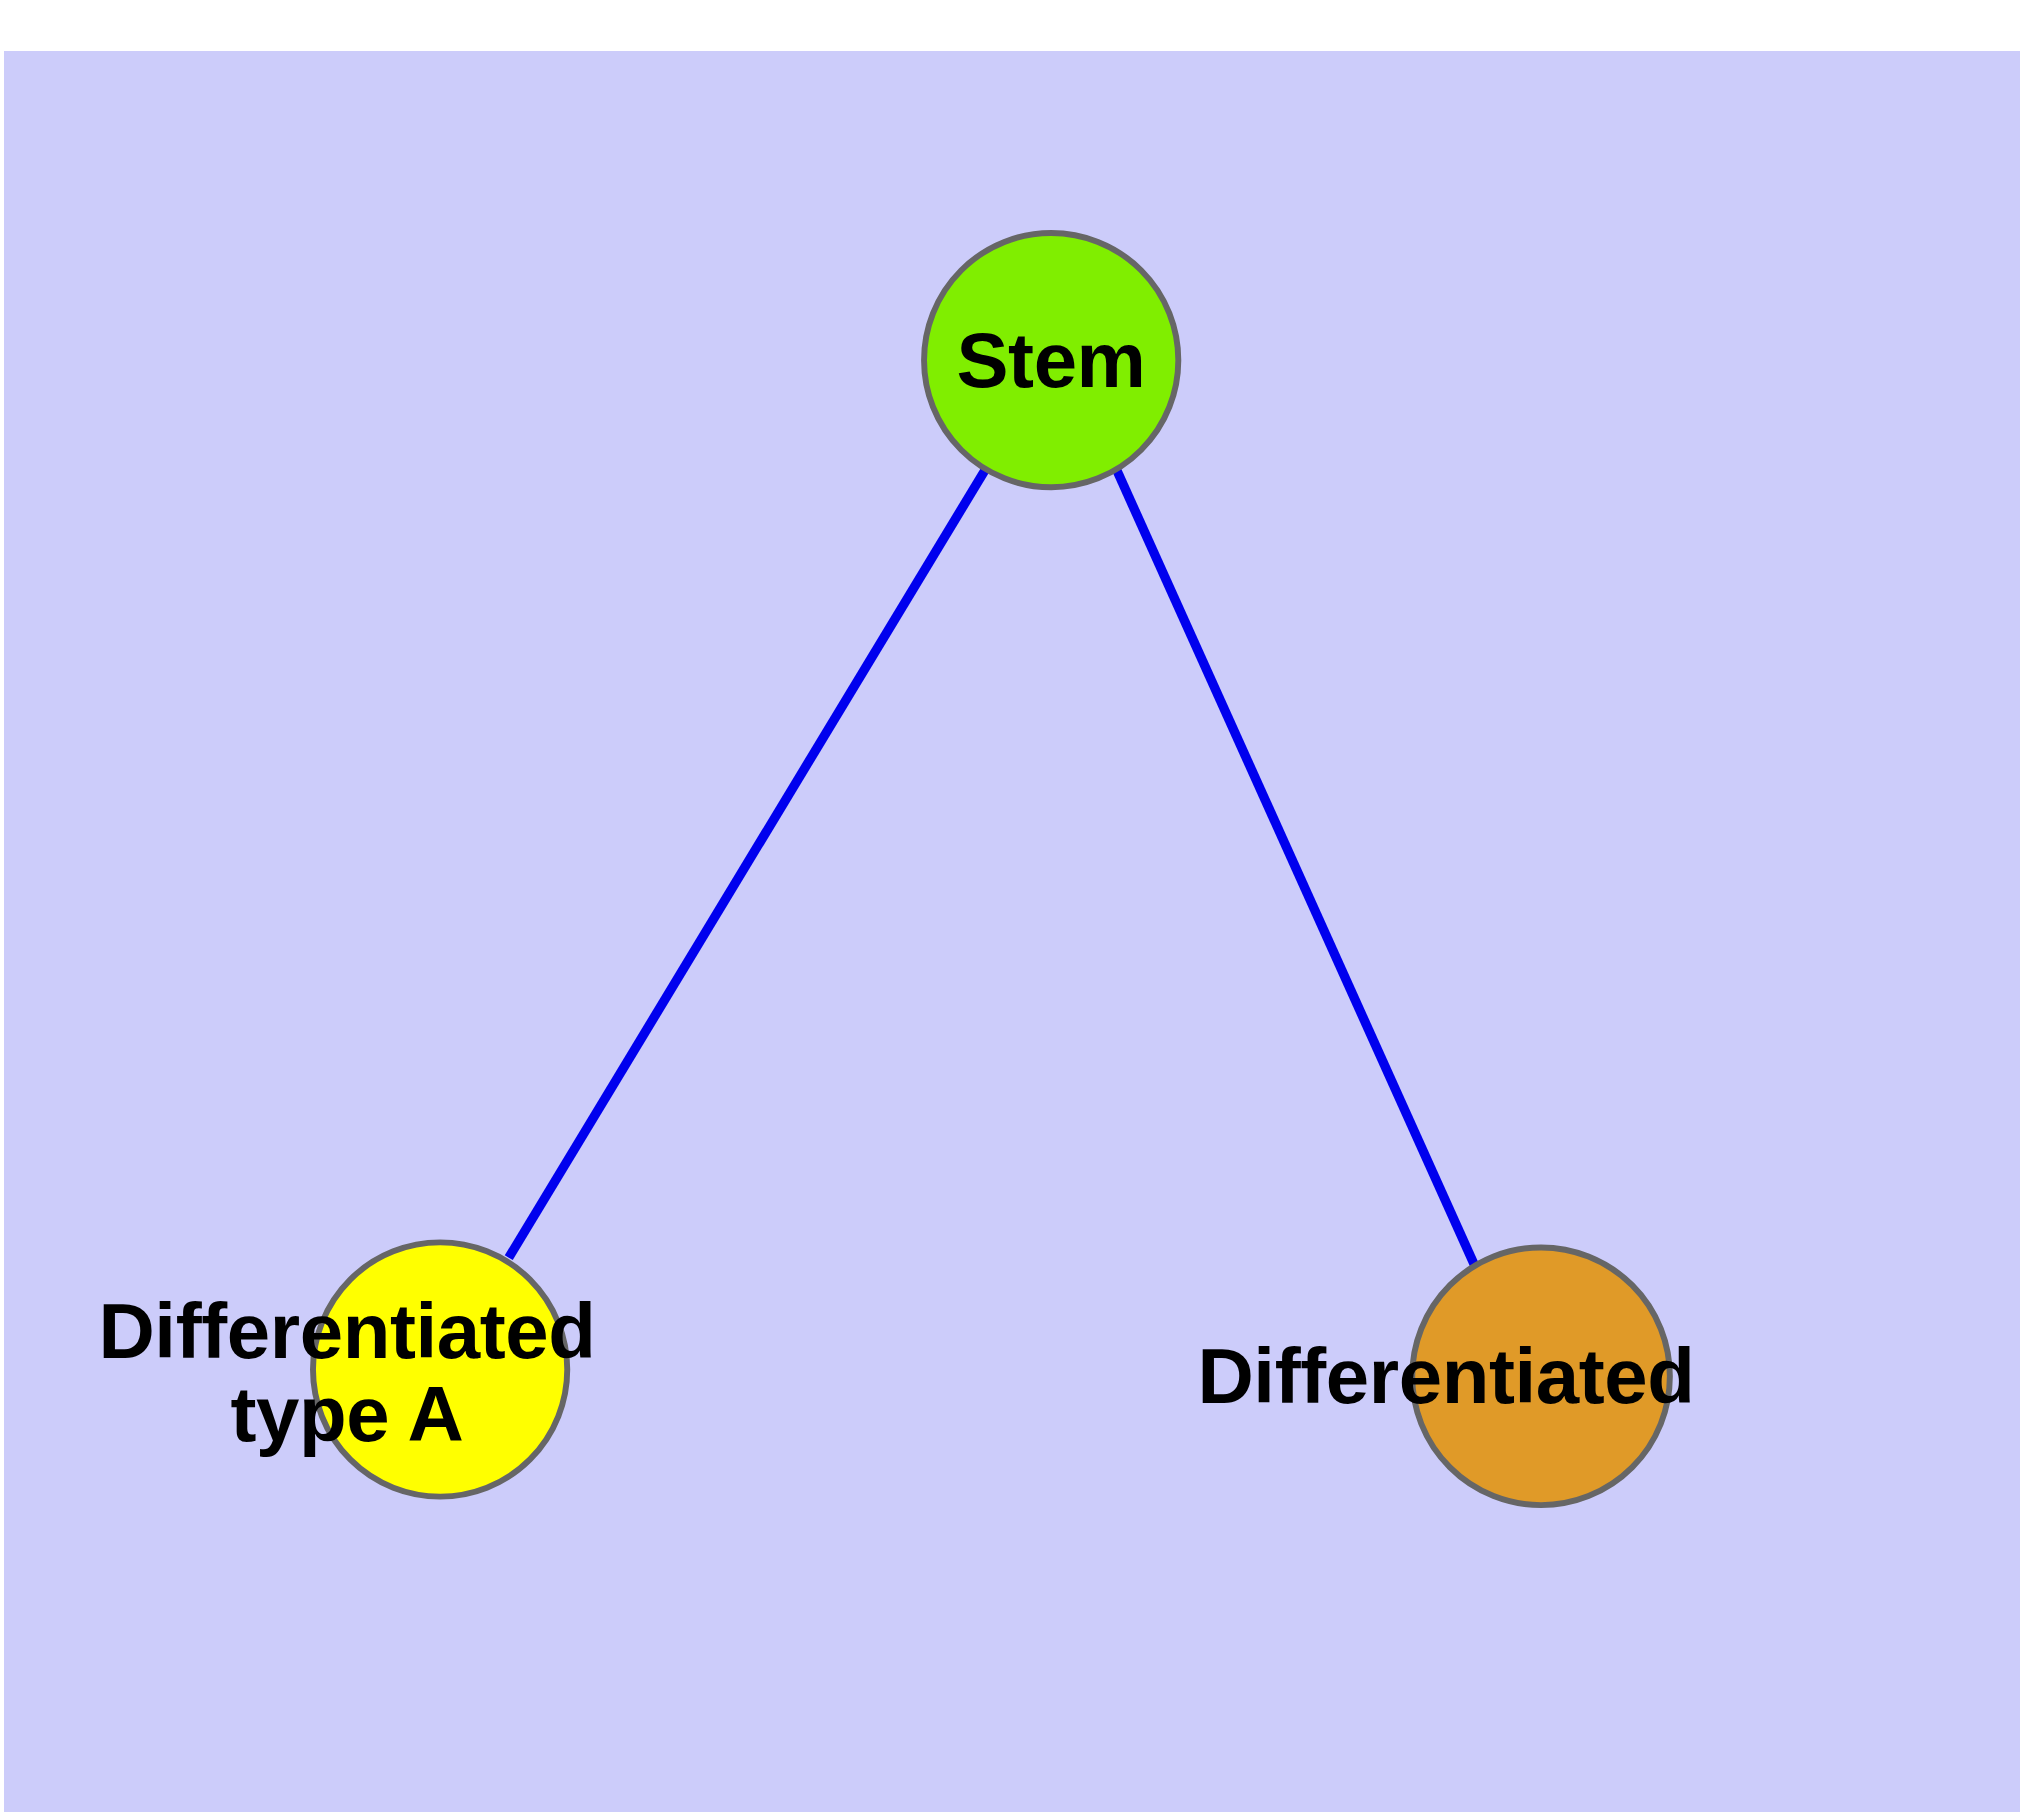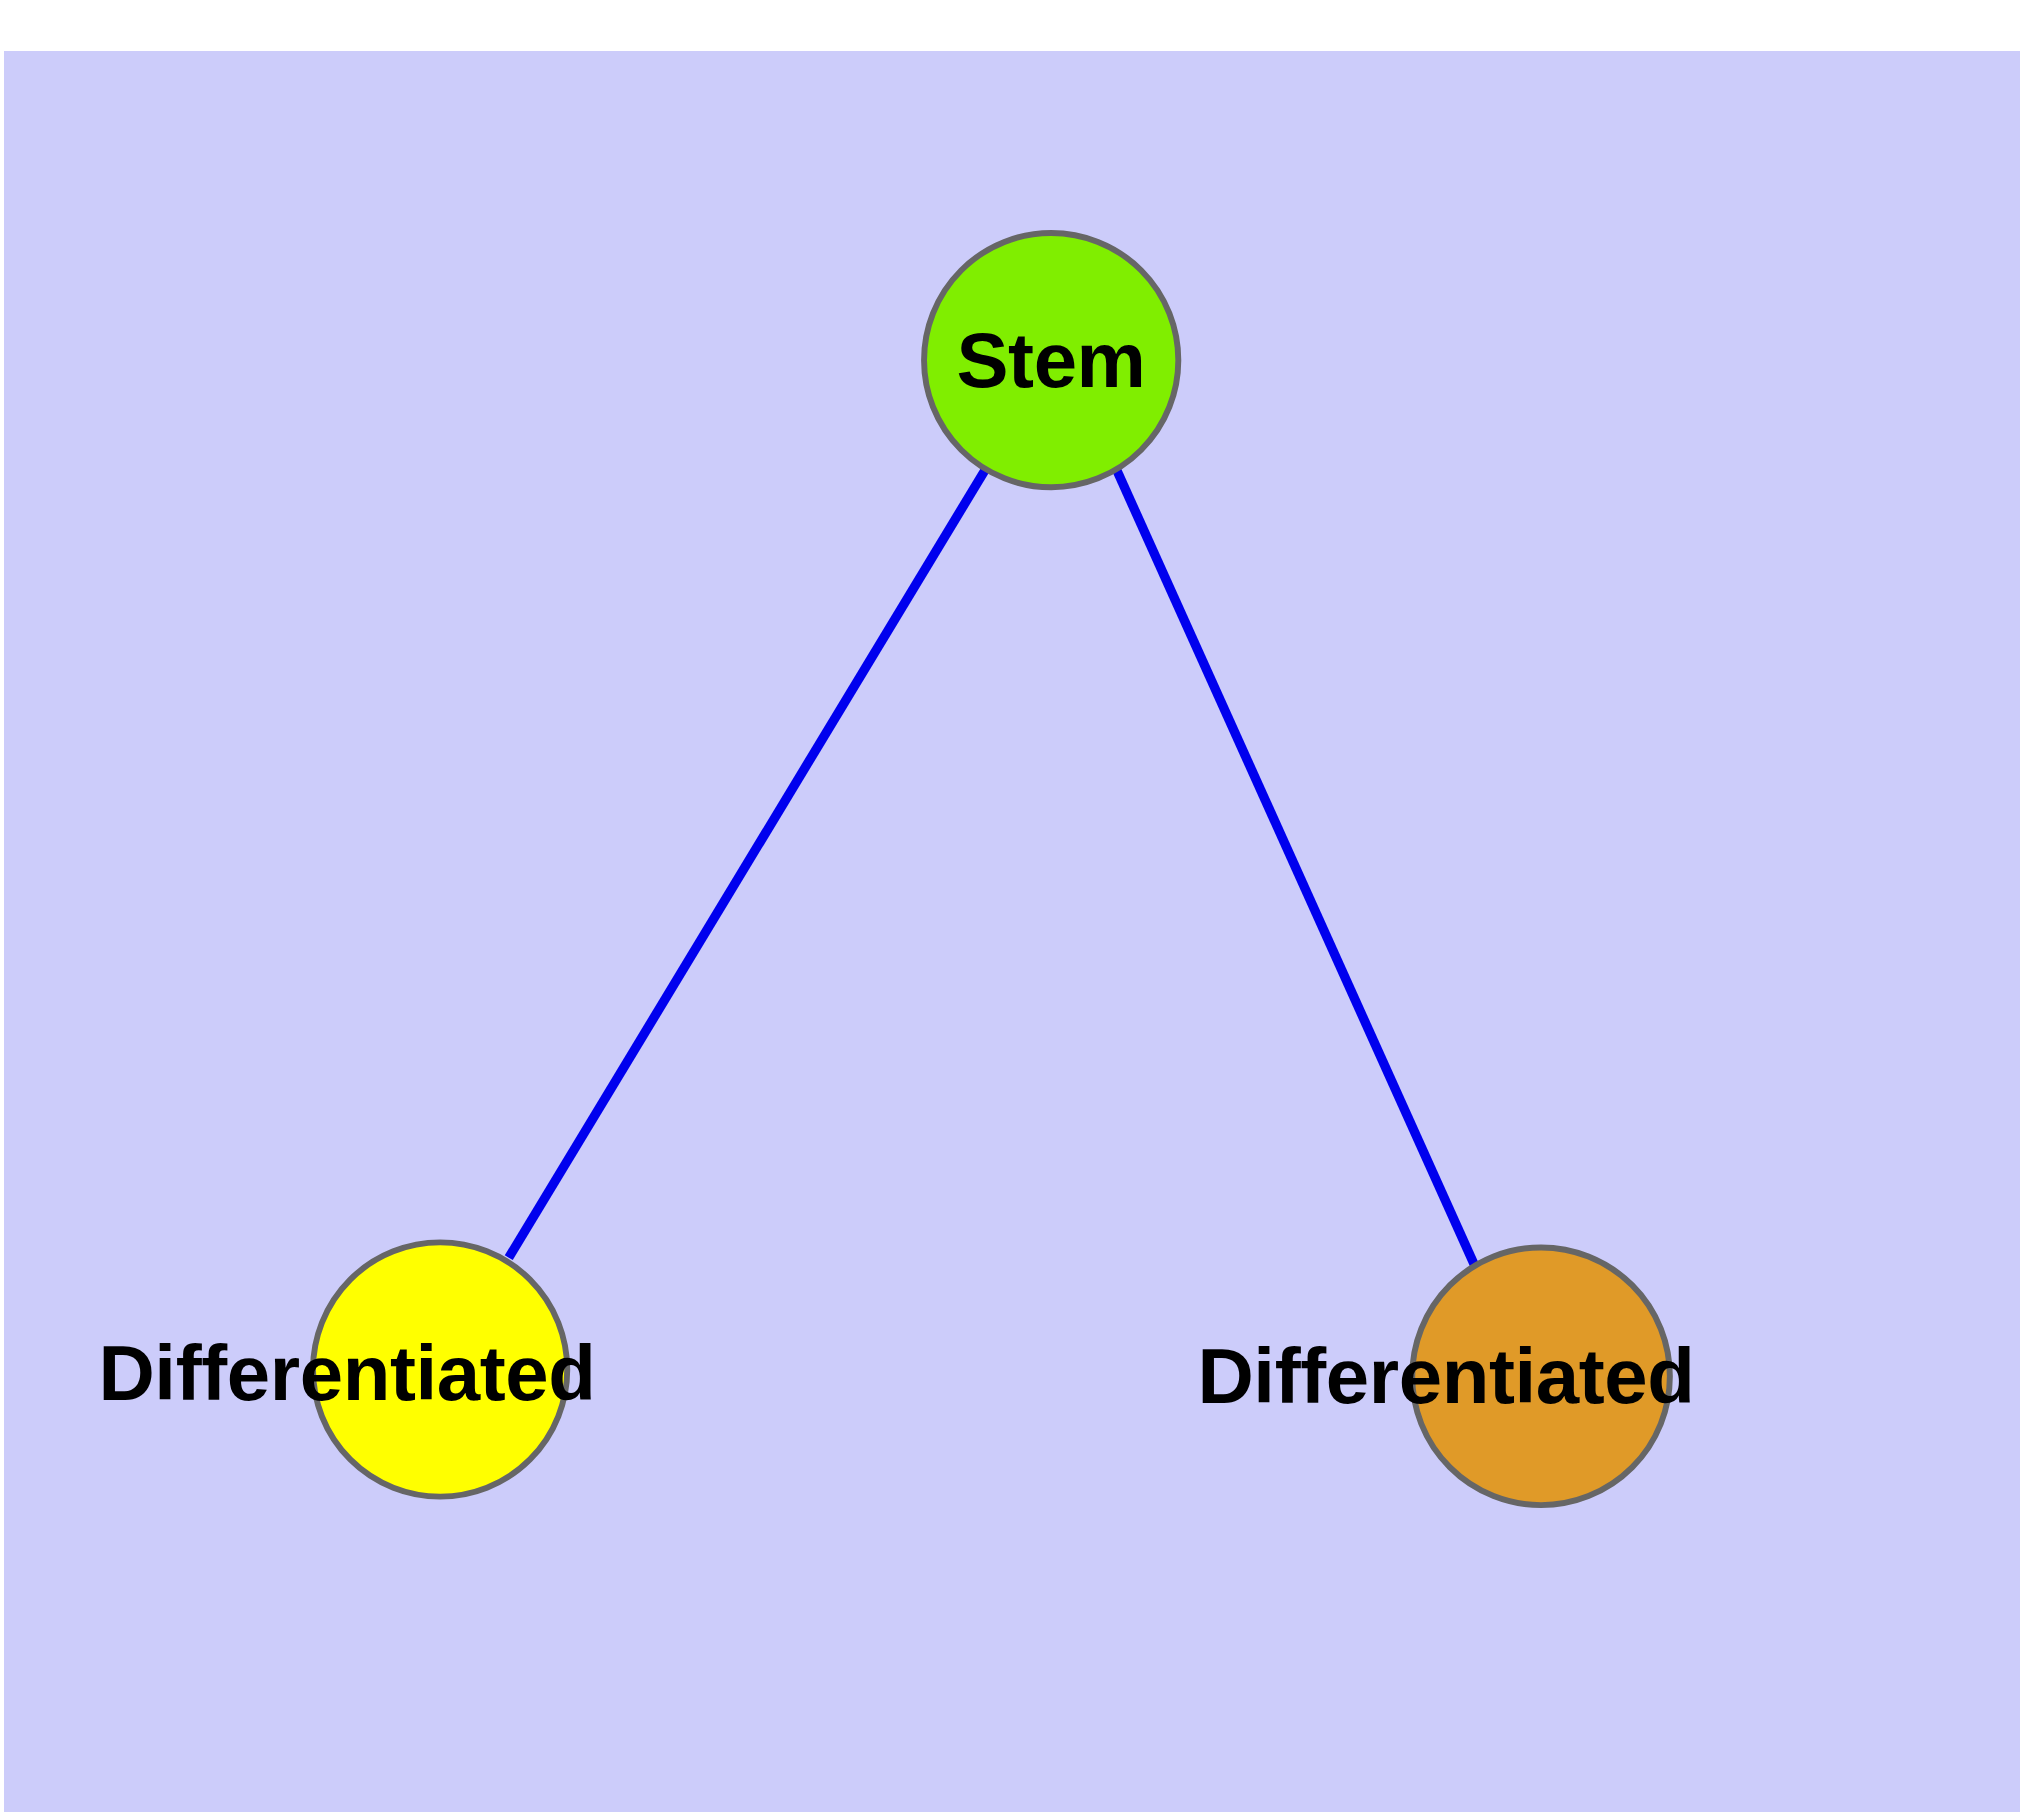--- a/index.html
+++ b/index.html
@@ -88,18 +88,18 @@
 
     <g>
       <circle class="node-circle" cx="1240" cy="373" r="150" fill="#80ee00" stroke="#666666" stroke-width="7"></circle>
       <circle class="node-circle" cx="519" cy="1564" r="150" fill="#ffff00" stroke="#666666" stroke-width="7"></circle>
       <circle class="node-circle" cx="1818" cy="1572" r="152" fill="#e09a28" stroke="#666666" stroke-width="7"></circle>
     </g>
   </svg>
 
   <div class="node-label" id="label-stem"><span>Stem</span></div>
 
-  <div class="node-label" id="label-typea"><span>Differentiated</span><br></div>
+  <div class="node-label" id="label-typea"><span>Differentiated</span><br><span>type A</span></div>
 
   <div class="node-label" id="label-typeb"><span>Differentiated</span><br></div>
 
 </div>
 
 
 </body></html>

